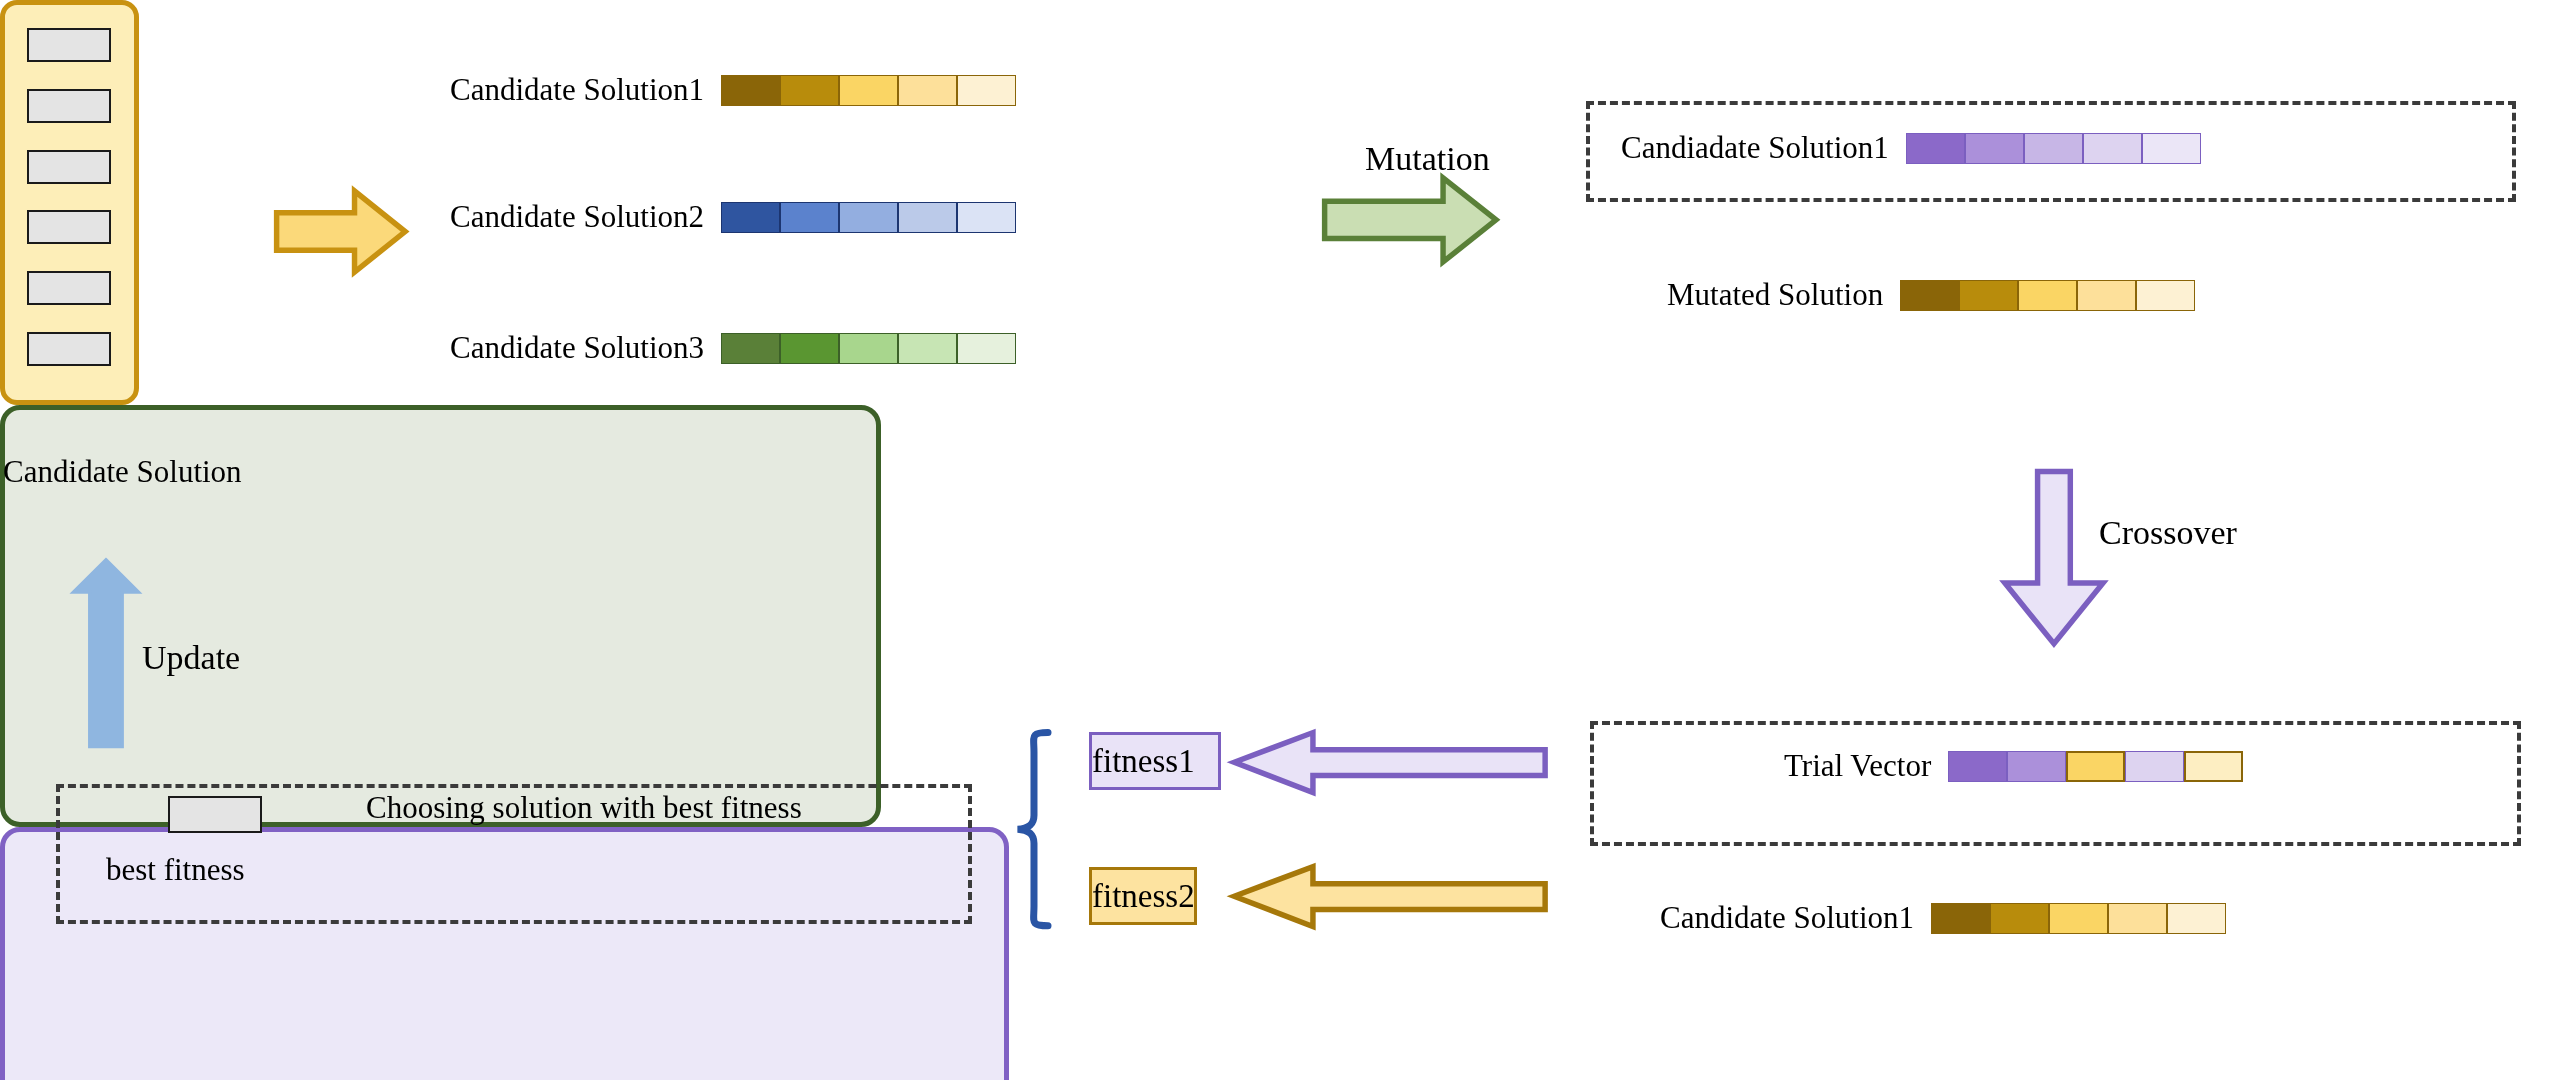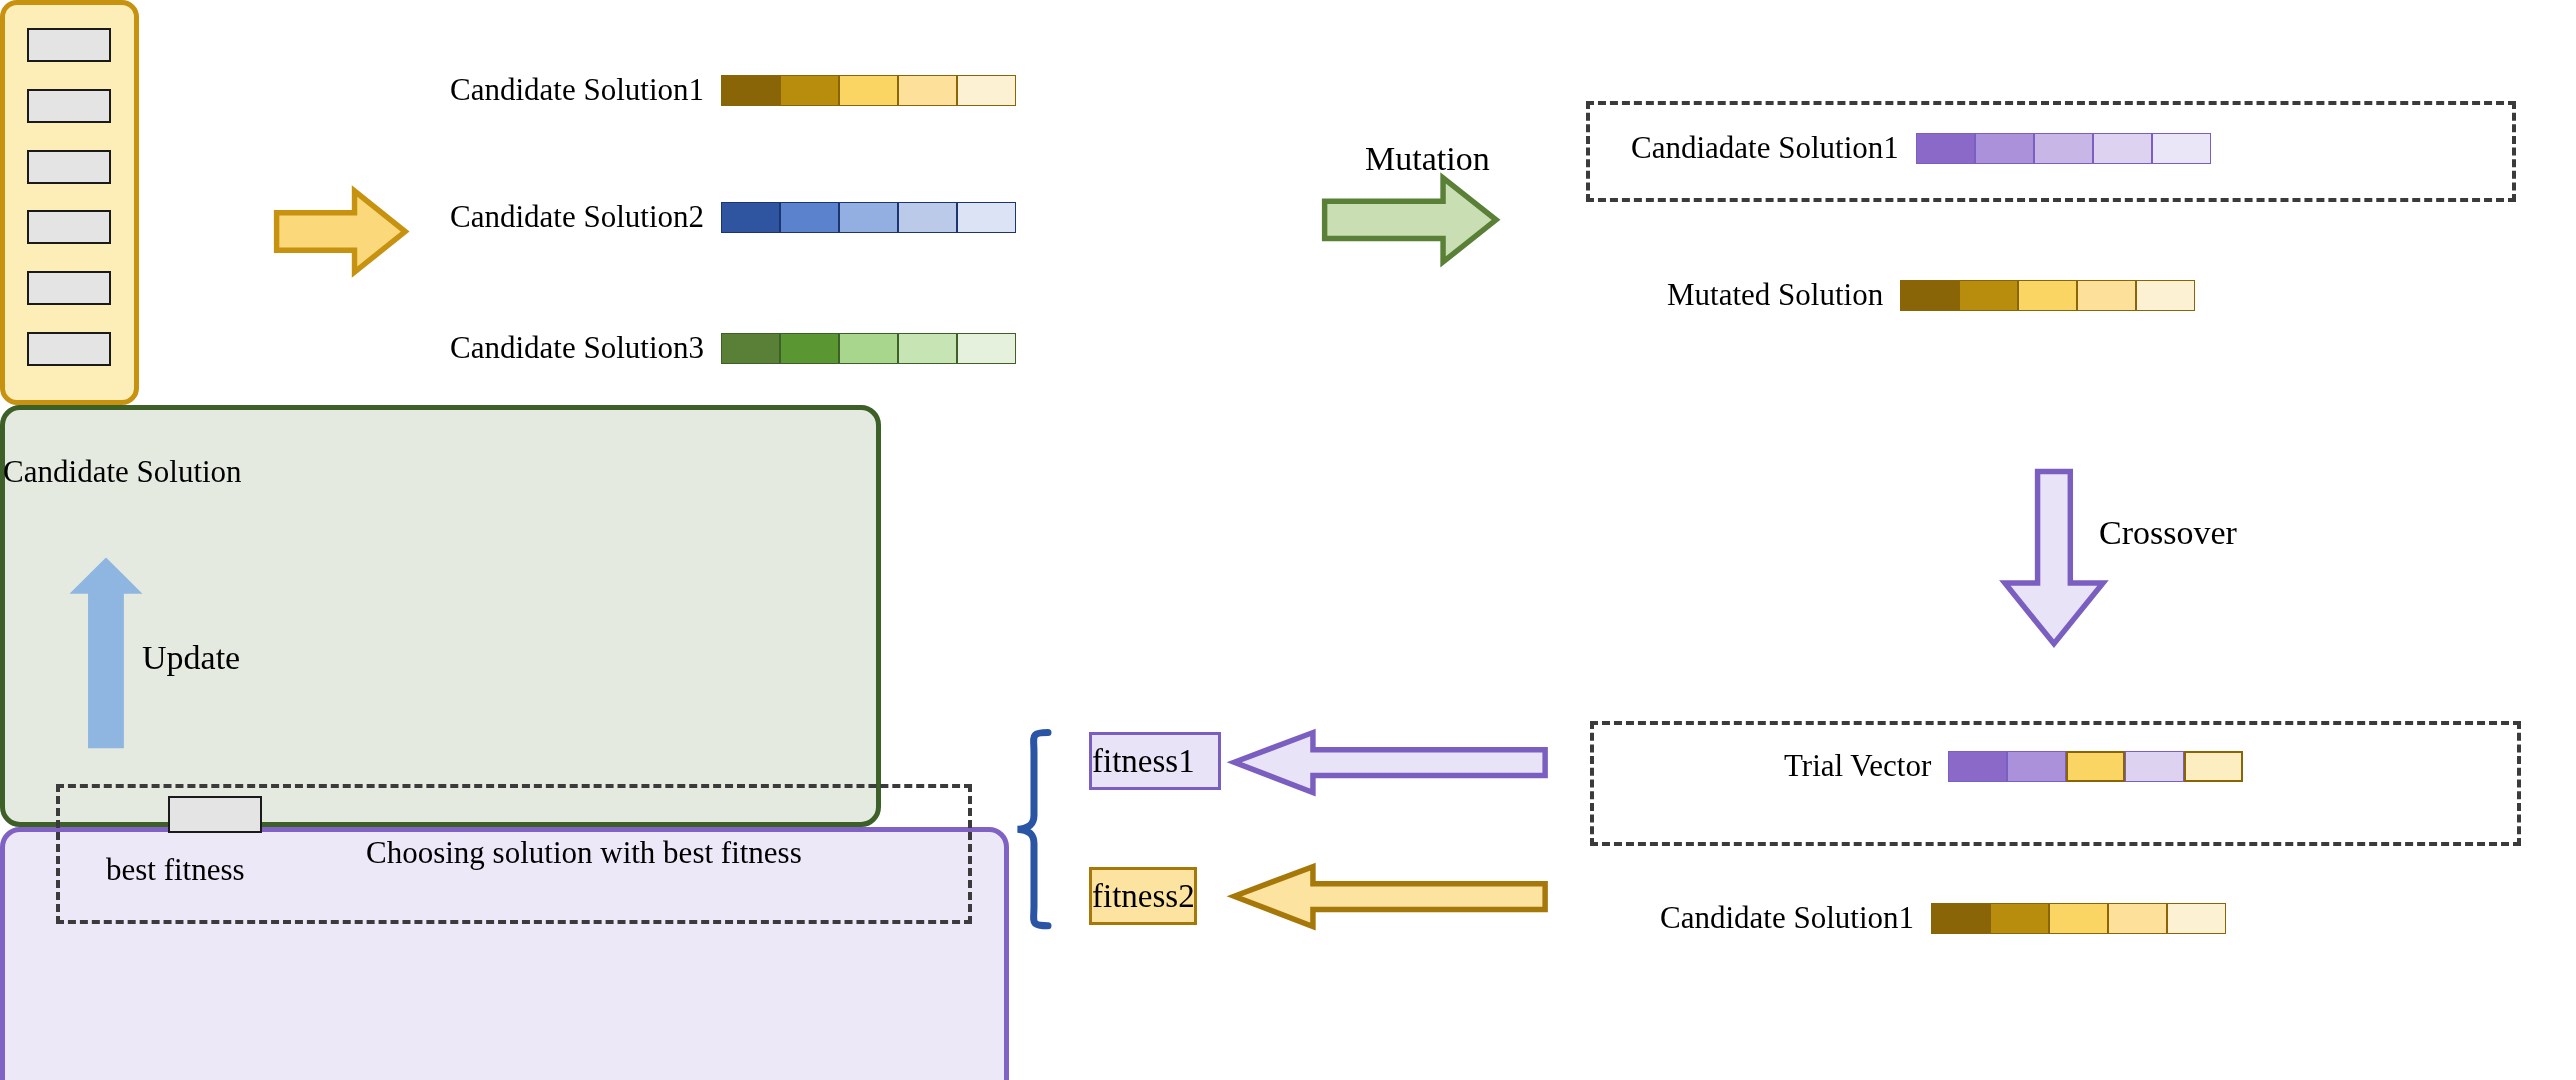--- a/index.html
+++ b/index.html
@@ -20,32 +20,32 @@
   .pop-row{position:absolute;display:flex;align-items:center;}
   .pop-label{font-size:31px;white-space:nowrap;}
   .genebar{display:flex;margin-left:17px;}
   .gene{width:59px;height:31px;box-sizing:border-box;}
 
   
   #mut-panel{left:1547px;top:9.4px;width:1009px;height:438px;
       background:#ece8f8;border:5.5px solid #8061c4;border-radius:20px;box-sizing:border-box;}
   .dashbox{position:absolute;border:4.7px dashed #3b3b3b;box-sizing:border-box;background:transparent;}
   #mut-dash{left:1586px;top:101px;width:930px;height:101px;}
-  #mut-row-1{left:1621px;top:130px;margin-left:10px;}
+  #mut-row-1{left:1621px;top:130px;}
   #mut-row-2{left:1667px;top:277px;}
   #cross-dash{left:1590px;top:721px;width:931px;height:125px;}
   #cross-row-1{left:1784px;top:748px;}
   #cross-row-2{left:1660px;top:900px;}
 
   
   #best-dash{left:56px;top:784px;width:916px;height:140px;}
   #best-cell{left:168px;top:796px;width:94px;height:37px;
       background:#e4e4e4;border:2.3px solid #1a1a1a;box-sizing:border-box;}
   #best-label{left:106px;top:852px;font-size:31px;}
-  #choose-label{left:366px;top:835px;font-size:31px;white-space:nowrap;}
+  #choose-label{left:366px;top:790px;font-size:31px;white-space:nowrap;}
 
   
   .fitbox{position:absolute;display:flex;align-items:center;justify-content:flex-start;
           font-size:33px;box-sizing:border-box;}
   #fitness1{left:1089px;top:732px;width:132px;height:58px;
       background:#e9e3f7;border:3.9px solid #7b5fc0;}
   #fitness2{left:1089px;top:867px;width:108px;height:58px;
       background:#fde3a0;border:3.9px solid #a6780a;}
 
   

